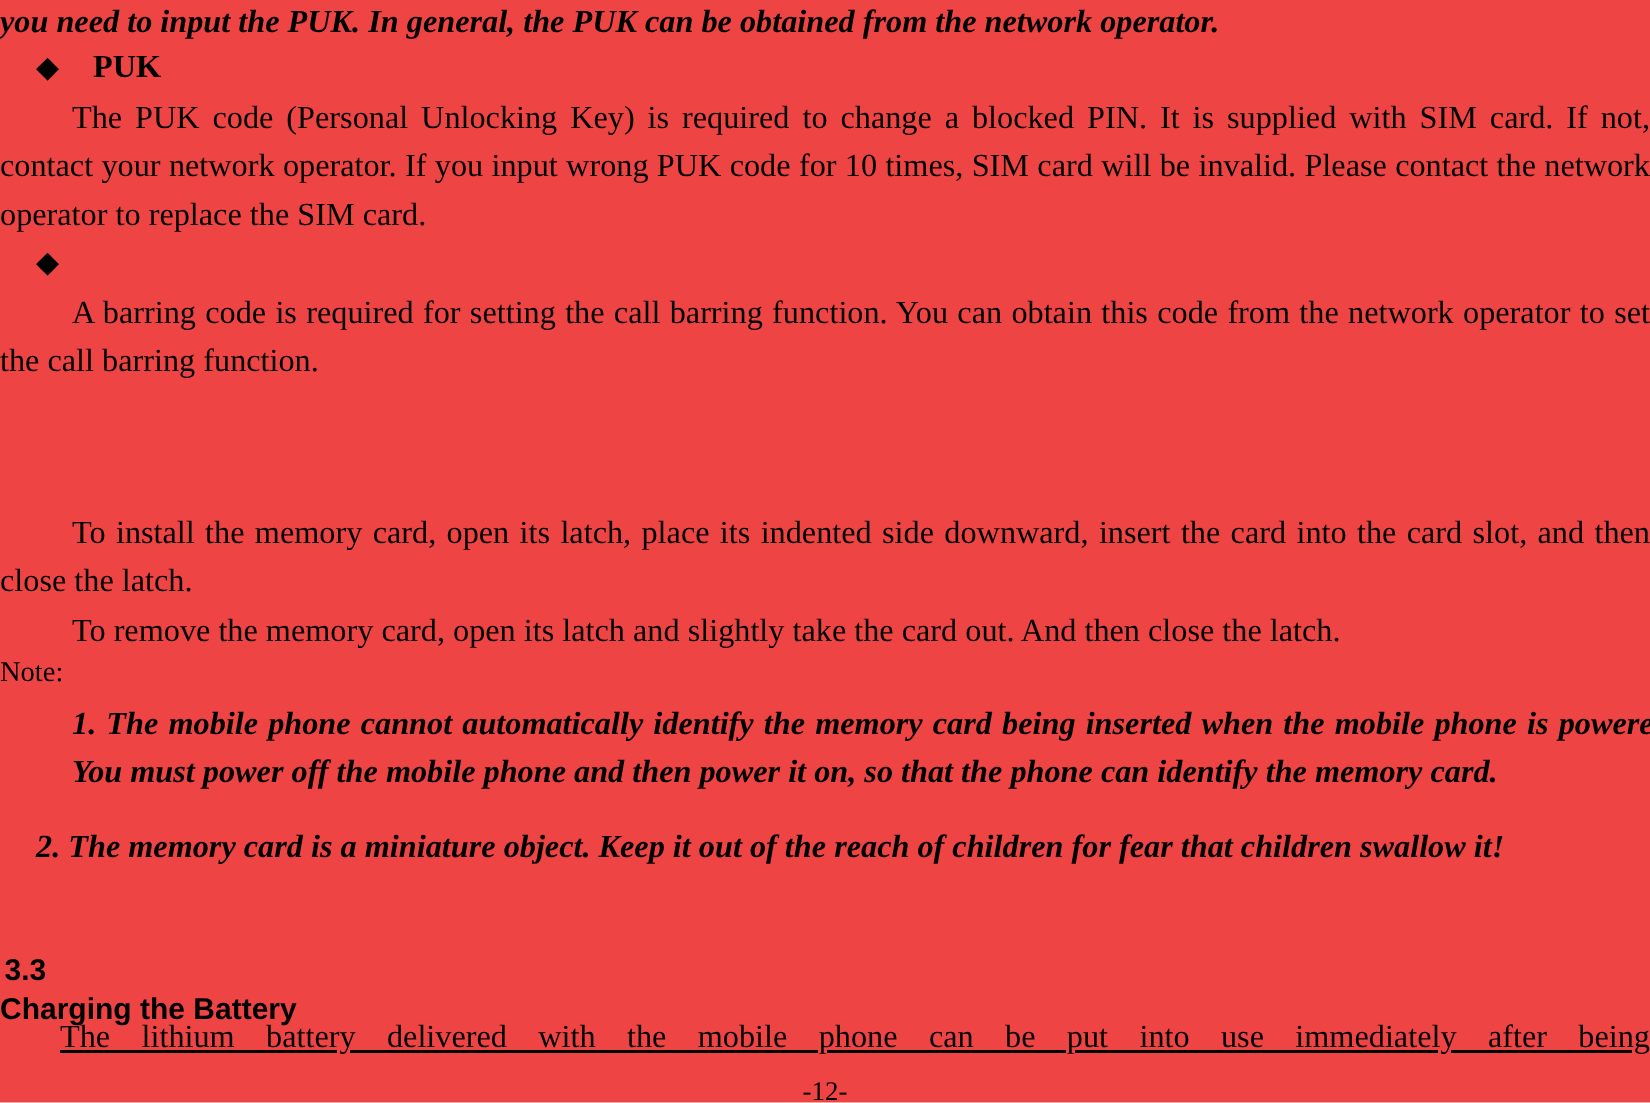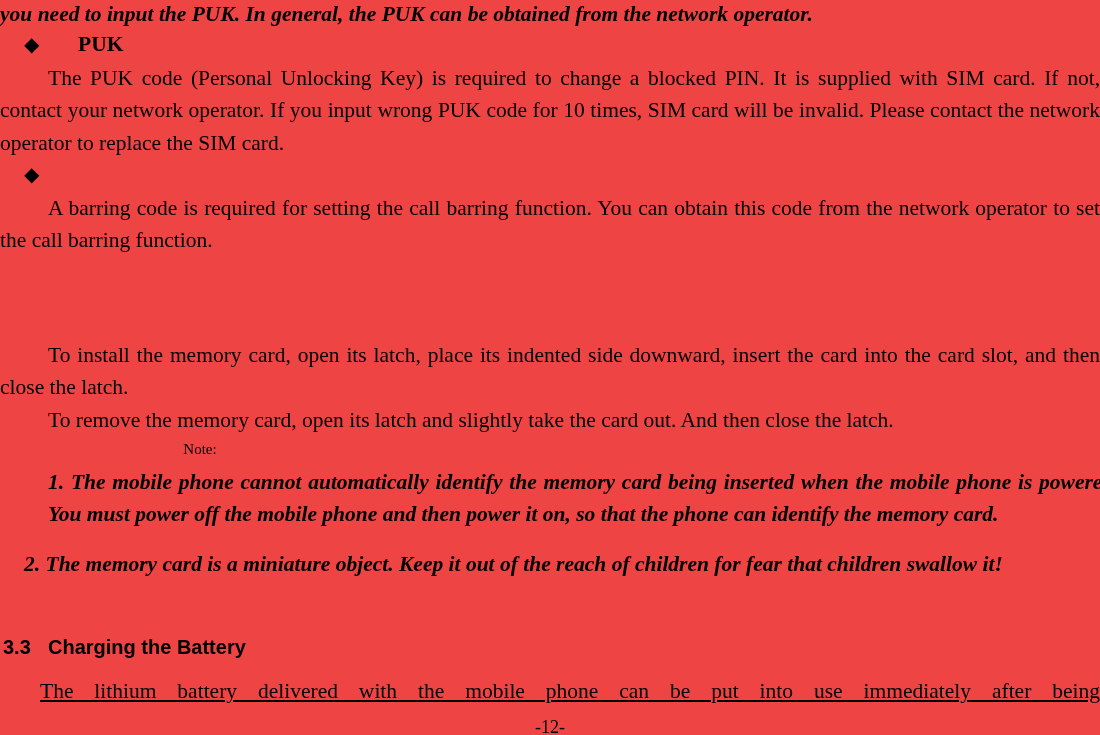--- a/index.html
+++ b/index.html
@@ -79,21 +79,21 @@
     line-height: 30px;
     color: #000000;
   }
 
   .bullet-label {
     font-family: "Liberation Serif", "DejaVu Serif", serif;
     font-size: 21.5px;
     line-height: 30px;
     font-weight: bold;
     color: #000000;
-    margin-left: 20px;
+    margin-left: 4px;
   }
 
   
 
   .section-head {
     position: absolute;
     left: 0;
     width: 1100px;
     display: flex;
     align-items: baseline;
@@ -115,24 +115,23 @@
     display: inline-block;
   }
 
   
 
   .note-label {
     position: absolute;
     left: 0;
     width: 400px;
     font-family: "Liberation Serif", "DejaVu Serif", serif;
-    font-size: 15px;
+    font-size: 19px;
     line-height: 26px;
     color: #000000;
-    text-align: center;
   }
 
   
 
   .footer {
     position: absolute;
     left: 0;
     width: 1100px;
     text-align: center;
     font-family: "Liberation Serif", "DejaVu Serif", serif;
@@ -180,21 +179,21 @@
   <div class="note-label" style="top: 436px;">Note:</div>
 
   <div class="line" style="top: 466px; padding-left: 48px;">
     <p class="para bold-italic">1. The mobile phone cannot automatically identify the memory card being inserted when the mobile phone is powered on. You must power off the mobile phone and then power it on, so that the phone can identify the memory card.</p>
   </div>
 
   <div class="line" style="top: 548px; margin-left: 24px;">
     <p class="para bold-italic">2. The memory card is a miniature object. Keep it out of the reach of children for fear that children swallow it!</p>
   </div>
 
-  <div class="section-head" style="top: 634px;">
+  <div class="section-head" style="top: 634px; flex-direction: column;">
     <span class="section-num">3.3</span>
     <span class="section-title">Charging the Battery</span>
   </div>
 
   <div class="line" style="top: 675px; text-decoration: underline;">
     <p class="para indent-sm justify-all">The lithium battery delivered with the mobile phone can be put into use immediately after being</p>
   </div>
 
   <div class="footer" style="top: 716px;">-12-</div>
 

